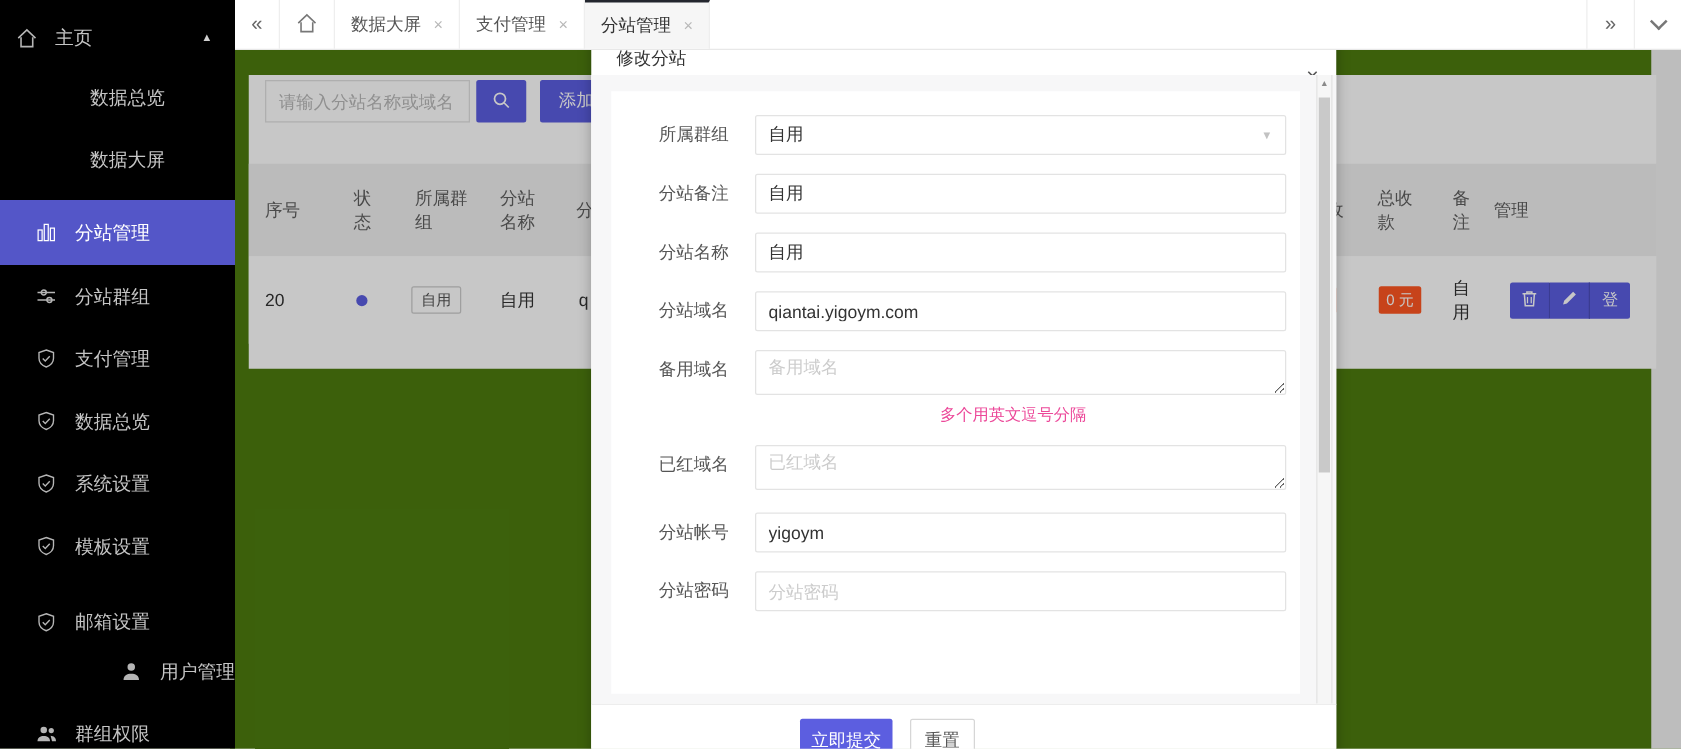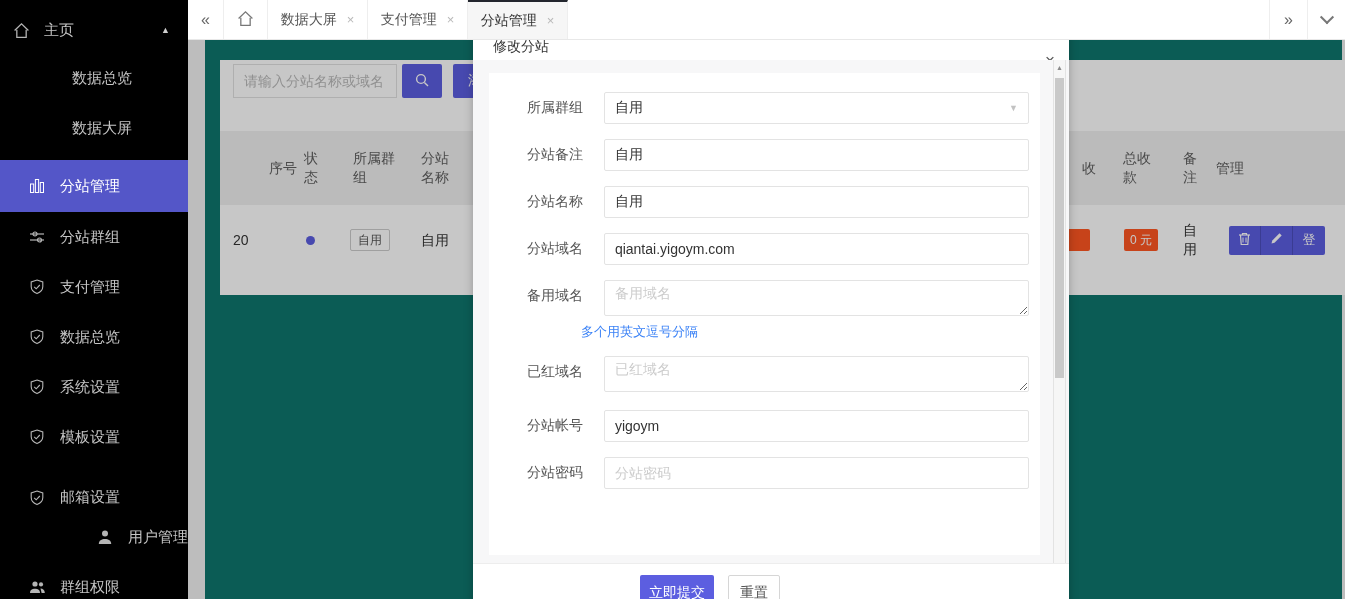--- a/index.html
+++ b/index.html
@@ -25,21 +25,21 @@
   .tb-sq { width:36px; display:flex; align-items:center; justify-content:center; border-right:1px solid #eee; color:#666; font-size:16px; cursor:pointer; }
   .tb-home { width:44px; display:flex; align-items:center; justify-content:center; border-right:1px solid #eee; color:#666; cursor:pointer; }
   .tab { display:flex; align-items:center; justify-content:center; padding:0 12px; min-width:100px; border-right:1px solid #eee; color:#555; font-size:14px; cursor:pointer; position:relative; }
   .tab .tclose { margin-left:10px; color:#b8b8b8; font-size:13px; }
   .tab.active { background:#f6f6f6; border-top:2px solid #23262e; color:#333; }
   .tb-right { margin-left:auto; display:flex; align-items:stretch; }
   .tb-right .tb-sq { border-right:none; border-left:1px solid #eee; width:38px; }
   .chev-down { width:10px; height:10px; border-right:2px solid #777; border-bottom:2px solid #777; transform:rotate(45deg) translate(-2px,-2px); }
 
   
-  .content { position:absolute; left:205px; top:40px; width:1137px; height:559px; background:#0f766e; z-index:1; }
+  .content { position:absolute; left:184px; top:40px; width:1137px; height:559px; background:#4d7c0f; z-index:1; }
   .card { position:absolute; left:15px; top:20px; width:1126px; height:235px; background:#fff; }
   .search-input { position:absolute; left:28px; top:24px; width:164px; height:34px; border:1px solid #e0e0e0; background:#fff; padding:0 10px; font-size:14px; color:#333; }
   .search-input::placeholder { color:#b9b9b9; }
   .btn-purple { background:#5c5ee0; color:#fff; border:none; border-radius:2px; cursor:pointer; font-size:14px; }
   .search-btn { position:absolute; left:197px; top:24px; width:40px; height:34px; display:flex; align-items:center; justify-content:center; }
   .add-btn { position:absolute; left:248px; top:24px; width:84px; height:34px; text-align:left; padding-left:15px; }
   .thead { position:absolute; left:15px; top:91px; width:1126px; height:74px; background:#f0f0f0; color:#5f5f5f; font-size:14px; }
   .trow  { position:absolute; left:15px; top:165px; width:1126px; height:70px; background:#fff; font-size:14px; color:#333; }
   .cell { position:absolute; top:0; height:100%; display:flex; align-items:center; line-height:1.35; }
   .dot { width:9px; height:9px; border-radius:50%; background:#5c5ee0; }
@@ -63,21 +63,21 @@
   .m-panel { margin:13px 29px 0 16px; height:482px; background:#fff; padding:19px 0 0 38px; }
   .f-row { margin-bottom:15px; }
   .f-label { display:inline-block; width:60px; font-size:14px; color:#555; vertical-align:top; padding-top:7px; }
   .f-ctrl { display:inline-block; vertical-align:top; margin-left:13px; width:425px; }
   .f-input, .f-textarea, .f-select { width:425px; border:1px solid #e3e3e3; border-radius:2px; background:#fff; font-size:14px; color:#333; font-family:inherit; }
   .f-input { height:32px; padding:0 10px; }
   .f-input::placeholder, .f-textarea::placeholder { color:#ccc; }
   .f-textarea { height:36px; padding:4px 10px; resize:both; }
   .f-select { height:32px; margin-left:13px; display:inline-flex; align-items:center; padding:0 10px; position:relative; cursor:pointer; vertical-align:top; }
   .sel-arrow { position:absolute; right:10px; font-size:9px; color:#c2c2c2; }
-  .f-hint { margin:4px 0 0 54px; font-size:13px; color:#3b82f6; }
+  .f-hint { margin:4px 0 0 54px; font-size:13px; color:#ec4899;text-align:center; }
   .m-scroll { position:absolute; left:580px; top:44px; width:13px; height:503px; background:#f6f6f6; border-left:1px solid #e3e3e3; border-right:1px solid #e3e3e3; }
   .sb-up { height:14px; display:flex; align-items:center; justify-content:center; font-size:7px; color:#8a8a8a; }
   .sb-thumb { position:absolute; left:1px; top:18px; width:9px; height:300px; background:#c9c9c9; }
   .m-footer { position:absolute; left:0; top:547px; width:596px; height:93px; background:#fff; border-top:1px solid #ededed; padding:11px 0 0 167px; }
   .submit-btn { width:74px; height:36px; font-size:14px; }
   .reset-btn { width:52px; height:36px; margin-left:10px; background:#fff; border:1px solid #d6d6d6; border-radius:2px; color:#555; font-size:14px; cursor:pointer; }
 </style>
 </head>
 <body>
 
@@ -227,21 +227,21 @@
     <span>
       <svg width="16" height="16" viewBox="0 0 16 16">
           <circle cx="7" cy="7" r="4.4" fill="none" stroke="#fff" stroke-width="1.4"></circle>
           <line x1="10.4" y1="10.4" x2="14" y2="14" stroke="#fff" stroke-width="1.4"></line>
         </svg>
     </span>
   </button>
   <button class="btn-purple add-btn">添加</button>
 
   <div class="thead">
-    <div class="cell" style="left:13px;margin-left:36px;">序号</div>
+    <div class="cell" style="left:13px;">序号</div>
     <div class="cell" style="left:84px;width:16px;">状态</div>
     <div class="cell" style="left:133px;width:48px;">所属群组</div>
     <div class="cell" style="left:201px;width:30px;">分站名称</div>
     <div class="cell" style="left:262px;width:16px;">分</div>
     <div class="cell" style="left:862px;width:16px;">收</div>
     <div class="cell" style="left:903px;width:30px;">总收款</div>
     <div class="cell" style="left:963px;width:16px;">备注</div>
     <div class="cell" style="left:996px;width:30px;">管理</div>
   </div>
 

